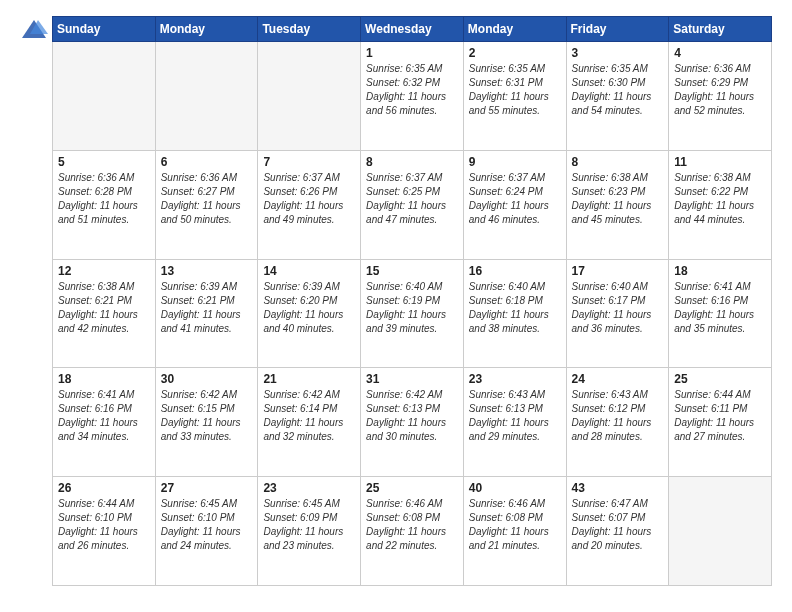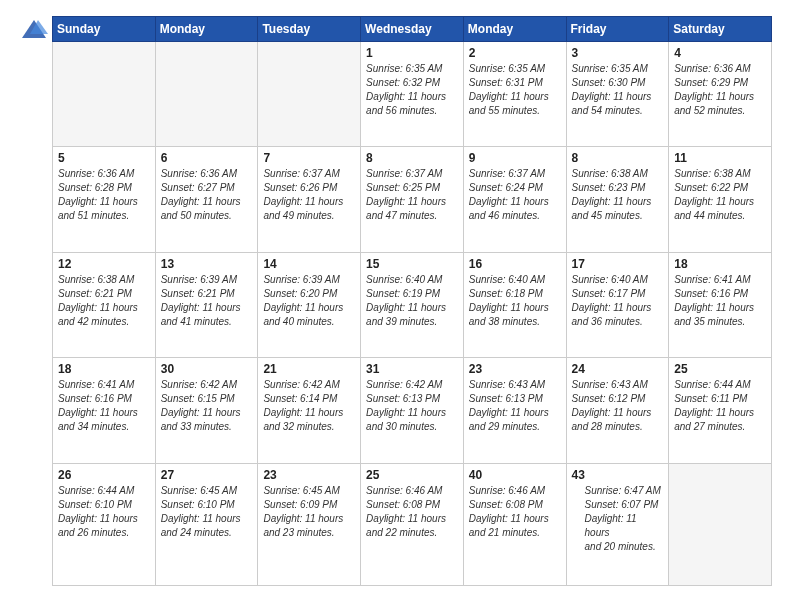--- a/index.html
+++ b/index.html
@@ -345,21 +345,21 @@
           </td>
           <td>
             <span class="day-number">40</span>
             <div class="day-info" style="white-space: pre-line;">Sunrise: 6:46 AM
 Sunset: 6:08 PM
 Daylight: 11 hours
 and 21 minutes.</div>
           </td>
           <td>
             <span class="day-number">43</span>
-            <div class="day-info" style="white-space: pre-line; margin-left: 13px;">Sunrise: 6:47 AM
+            <div class="day-info" style="white-space: pre-line;">Sunrise: 6:47 AM
 Sunset: 6:07 PM
 Daylight: 11 hours
 and 20 minutes.</div>
           </td>
           <td class="empty"></td>
         </tr>
       </tbody>
   </table>
 </div>
 

